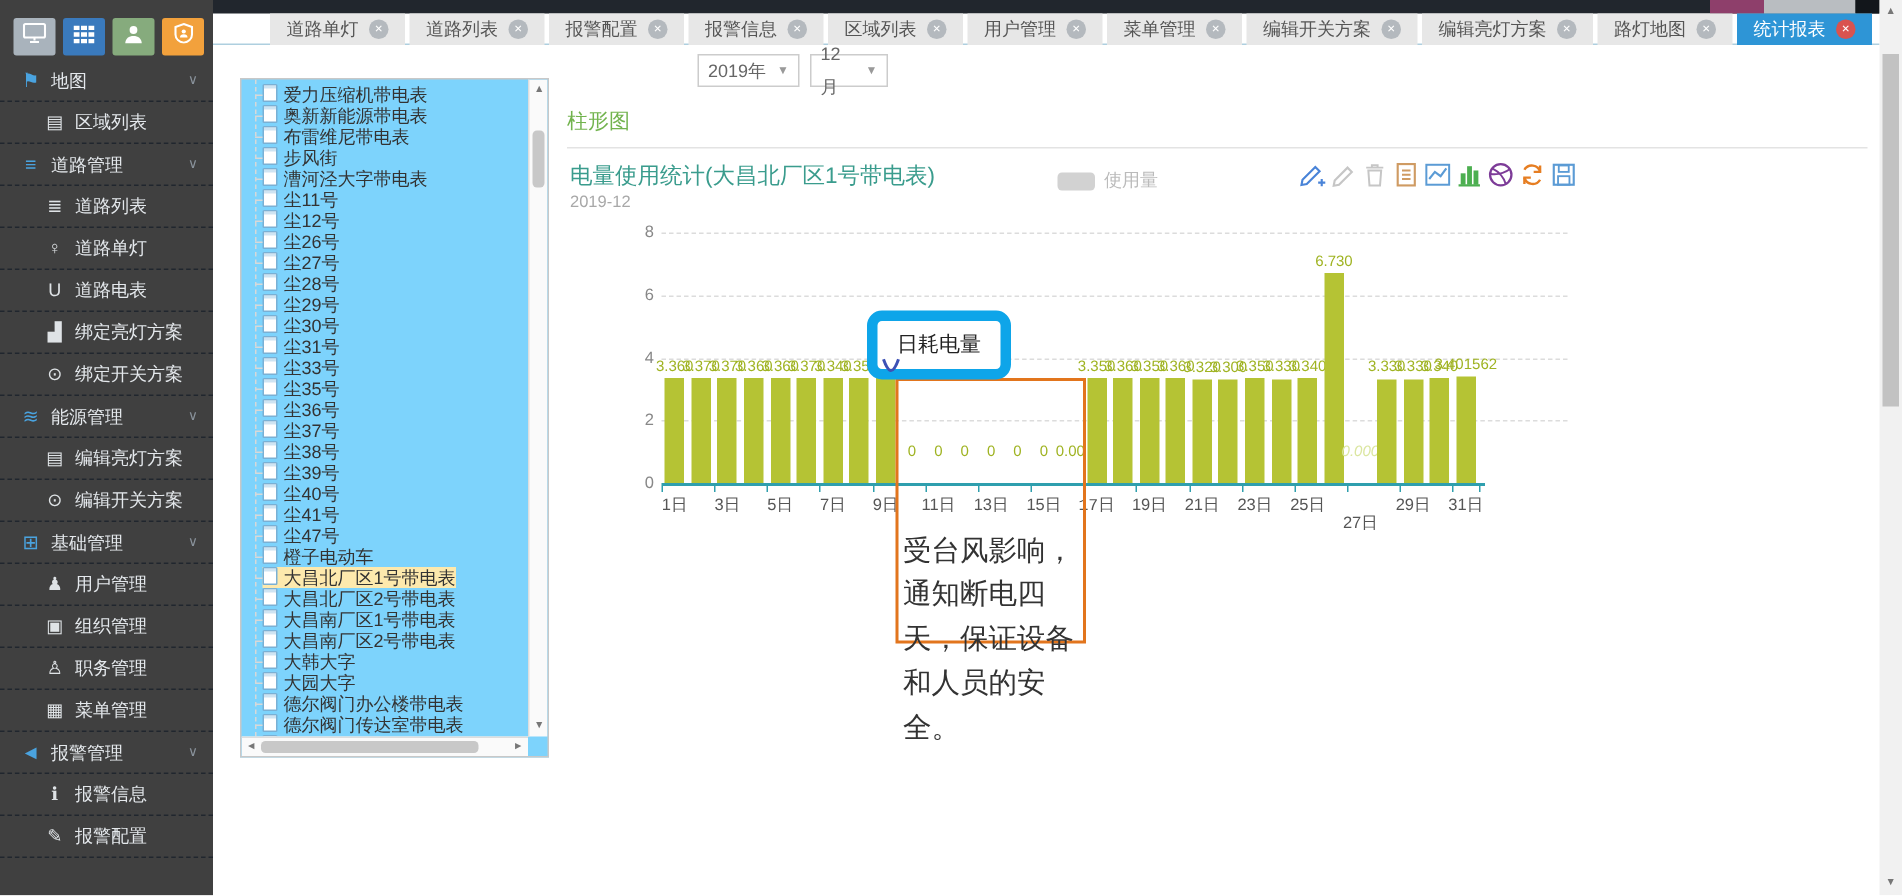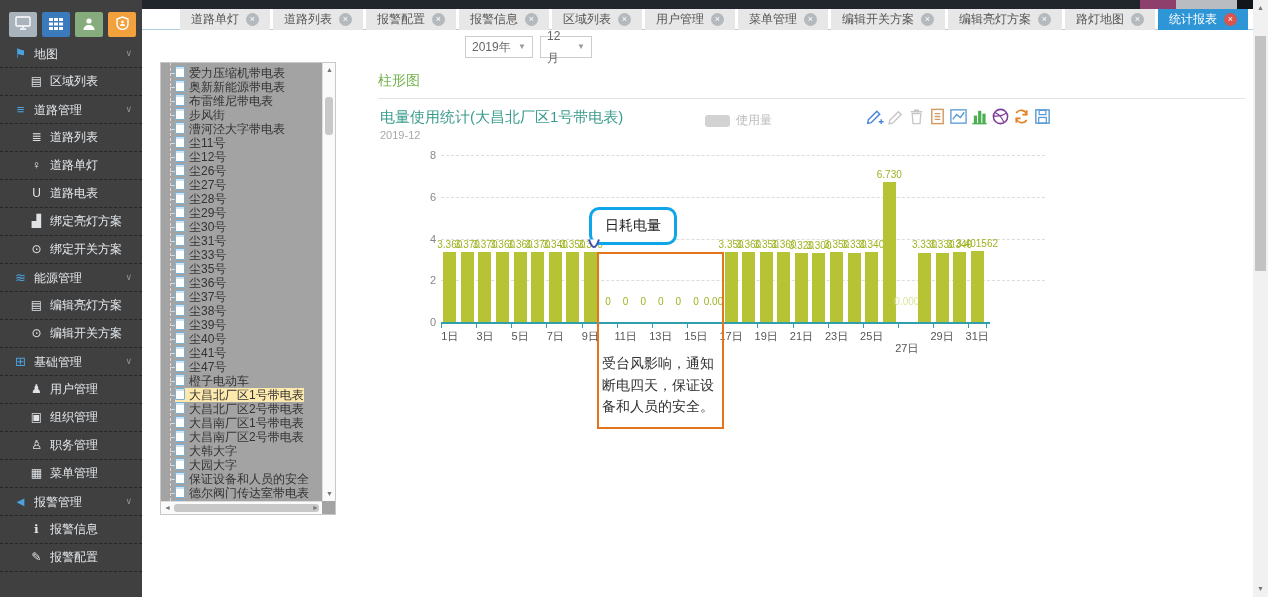--- a/index.html
+++ b/index.html
@@ -32,22 +32,22 @@
   .tab-close{width:13px;height:13px;border-radius:50%;background:#b4b9be;color:#fff;font-size:9px;
              line-height:13px;text-align:center;display:inline-block;}
   .tab.active{background:#2e95d6;color:#fff;}
   .tab.active .tab-close{background:#d9534f;}
   
   .sel{position:absolute;top:36px;height:22px;border:1px solid #ccc;background:#fff;color:#666;
        font-size:12px;line-height:22px;display:flex;align-items:center;justify-content:space-between;
        padding:0 6px;box-sizing:border-box;cursor:pointer;}
   .sel .caret{font-size:8px;color:#999;margin-left:6px;}
   
-  .tree{position:absolute;left:160px;top:62px;width:176px;height:453px;border:1px solid #c8c8c8;
-        background:#a3a3a3;box-sizing:border-box;overflow:hidden;}
+  .tree{position:absolute;left:160px;top:52px;width:206px;height:453px;border:1px solid #c8c8c8;
+        background:#7dd3fc;box-sizing:border-box;overflow:hidden;}
   .t-inner{position:absolute;left:0;top:0;right:13px;bottom:13px;overflow:hidden;padding-top:3px;}
   .t-guide{position:absolute;left:9px;top:0;bottom:0;border-left:1px dashed #d8d8d8;}
   .t-row{position:relative;height:14px;line-height:14px;font-size:12px;color:#333;padding-left:14px;
          white-space:nowrap;cursor:pointer;}
   .t-row .dash{position:absolute;left:9px;top:7px;width:5px;border-top:1px dashed #d8d8d8;}
   .doc{display:inline-block;width:8px;height:10px;background:#fff;border:1px solid #7ab0d4;
        border-radius:1px;vertical-align:-1px;margin-right:4px;box-shadow:inset 0 2px 0 #cfe4f2;}
   .t-hl{background:#fde9ad;}
   
   .vsb{position:absolute;right:0;top:0;bottom:13px;width:13px;background:#fafafa;border-left:1px solid #ddd;box-sizing:border-box;}
@@ -67,30 +67,30 @@
   .tools{position:absolute;left:487px;top:37px;display:flex;gap:2px;}
   .tool{width:19px;height:19px;cursor:pointer;}
   
   .plot{position:absolute;left:63px;top:85px;width:545px;height:167px;}
   .gridline{position:absolute;left:0;width:604px;border-top:1px dashed #dcdcdc;}
   .ylabel{position:absolute;width:22px;text-align:right;font-size:11px;color:#888;}
   .xaxis{position:absolute;left:63px;top:252px;width:549px;height:2px;background:#2f9fae;}
   .tick{position:absolute;top:169px;width:1px;height:4px;background:#2f9fae;}
   .bar{position:absolute;bottom:0;width:13px;background:#b5c334;}
   .vlabel{position:absolute;font-size:10px;color:#9fb321;white-space:nowrap;transform:translateX(-50%);}
-  .vlabel.pale{color:#dbe6a0;}
+  .vlabel.pale{color:#dbe6a0;font-style:italic;}
   .xlabel{position:absolute;top:174px;font-size:11px;color:#555;white-space:nowrap;transform:translateX(-50%);}
   
-  .callout{position:absolute;left:200px;top:137px;width:82px;height:32px;border:3px solid #0ea5e9;
+  .callout{position:absolute;left:200px;top:137px;width:82px;height:32px;border:7px solid #0ea5e9;
            border-radius:10px;background:#fff;display:flex;align-items:center;justify-content:center;
-           font-size:14px;color:#222;z-index:3;margin-left:11px;}
+           font-size:14px;color:#222;z-index:3;}
   .callout-tail{position:absolute;left:208px;top:169px;z-index:4;}
   .hl-box{position:absolute;left:219px;top:182px;width:123px;height:173px;border:2px solid #e2751d;
           background:transparent;z-index:2;}
-  .note{position:absolute;left:224px;top:283px;width:122px;font-size:14px;line-height:1.55;color:#333;z-index:3;}
+  .note{position:absolute;left:224px;top:283px;width:122px;font-size:19px;line-height:1.55;color:#333;z-index:3;}
   
   .pagesb{position:absolute;left:1253px;top:0;width:15px;height:597px;background:#f1f1f1;}
   .pagesb .thumb{position:absolute;left:2px;width:11px;top:36px;height:235px;background:#c2c2c2;}
   .pagesb .sb-arrow{width:15px;}
 </style>
 </head>
 <body>
 
 <div class="page">
   <div class="topstrip">
@@ -249,21 +249,21 @@
         <div class="t-row"><span class="dash"></span><span class=""><span class="doc"></span><span>尘40号</span></span></div>
         <div class="t-row"><span class="dash"></span><span class=""><span class="doc"></span><span>尘41号</span></span></div>
         <div class="t-row"><span class="dash"></span><span class=""><span class="doc"></span><span>尘47号</span></span></div>
         <div class="t-row"><span class="dash"></span><span class=""><span class="doc"></span><span>橙子电动车</span></span></div>
         <div class="t-row"><span class="dash"></span><span class="t-hl"><span class="doc"></span><span>大昌北厂区1号带电表</span></span></div>
         <div class="t-row"><span class="dash"></span><span class=""><span class="doc"></span><span>大昌北厂区2号带电表</span></span></div>
         <div class="t-row"><span class="dash"></span><span class=""><span class="doc"></span><span>大昌南厂区1号带电表</span></span></div>
         <div class="t-row"><span class="dash"></span><span class=""><span class="doc"></span><span>大昌南厂区2号带电表</span></span></div>
         <div class="t-row"><span class="dash"></span><span class=""><span class="doc"></span><span>大韩大字</span></span></div>
         <div class="t-row"><span class="dash"></span><span class=""><span class="doc"></span><span>大园大字</span></span></div>
-        <div class="t-row"><span class="dash"></span><span class=""><span class="doc"></span><span>保证设备和人员的安全</span></span></div>
+        <div class="t-row"><span class="dash"></span><span class=""><span class="doc"></span><span>德尔阀门办公楼带电表</span></span></div>
         <div class="t-row"><span class="dash"></span><span class=""><span class="doc"></span><span>德尔阀门传达室带电表</span></span></div>
         <div class="t-row"><span class=""><span class="doc"></span><span>德尔阀门食堂带电表</span></span></div>
       </div>
     <div class="vsb">
       <div class="sb-arrow" style="top:1px;left:0;">▲</div>
       <div class="thumb"></div>
       <div class="sb-arrow" style="bottom:1px;left:0;">▼</div>
     </div>
     <div class="hsb">
       <div class="sb-arrow" style="left:0;top:0;">◄</div>
@@ -380,21 +380,21 @@
         <div class="xlabel" style="left: 184.597px;">11日</div>
         <div class="vlabel" style="left: 202.177px; top: 141px;">0</div>
         <div class="vlabel" style="left: 219.758px; top: 141px;">0</div>
         <div class="xlabel" style="left: 219.758px;">13日</div>
         <div class="vlabel" style="left: 237.339px; top: 141px;">0</div>
         <div class="vlabel" style="left: 254.919px; top: 141px;">0</div>
         <div class="xlabel" style="left: 254.919px; text-align: center;">15日</div>
         <div class="vlabel" style="left: 272.5px; top: 141px;">0.00</div>
         <div class="bar" style="left: 283.59px; height: 69.9313px; background: rgb(181, 195, 52);"></div>
         <div class="vlabel" style="left: 290.081px; top: 84.0687px;">3.350</div>
-        <div class="xlabel" style="left: 290.081px;">17日</div>
+        <div class="xlabel" style="left: 290.081px; font-family: Liberation Mono, monospace;">17日</div>
         <div class="bar" style="left: 301.171px; height: 70.14px; background: rgb(181, 195, 52);"></div>
         <div class="vlabel" style="left: 307.661px; top: 83.86px;">3.360</div>
         <div class="bar" style="left: 318.752px; height: 69.9313px; background: rgb(181, 195, 52);"></div>
         <div class="vlabel" style="left: 325.242px; top: 84.0687px;">3.350</div>
         <div class="xlabel" style="left: 325.242px;">19日</div>
         <div class="bar" style="left: 336.332px; height: 70.14px; background: rgb(181, 195, 52);"></div>
         <div class="vlabel" style="left: 342.823px; top: 83.86px;">3.360</div>
         <div class="bar" style="left: 353.913px; height: 69.305px; background: rgb(181, 195, 52);"></div>
         <div class="vlabel" style="left: 360.403px; top: 84.695px;">3.320</div>
         <div class="xlabel" style="left: 360.403px;">21日</div>

